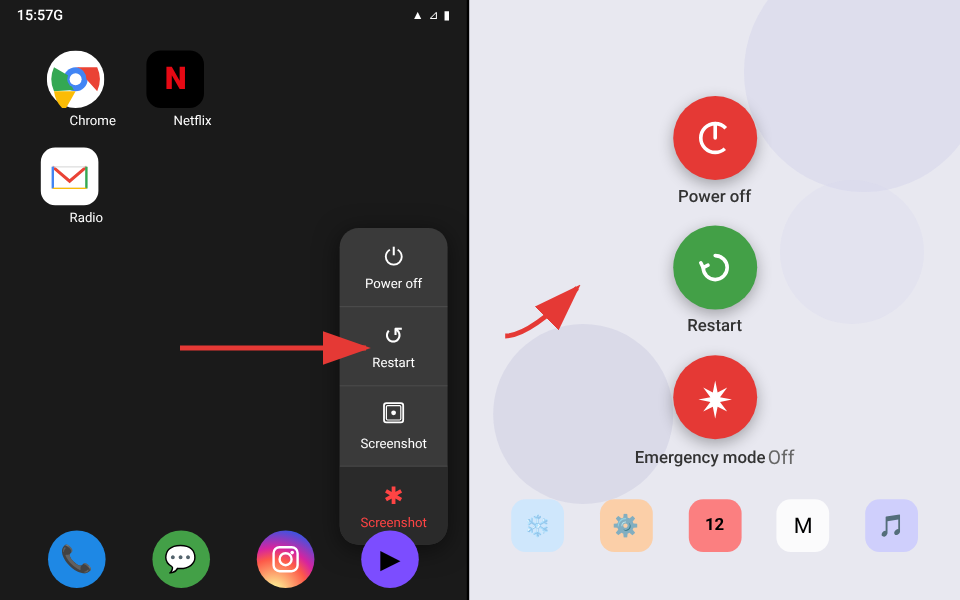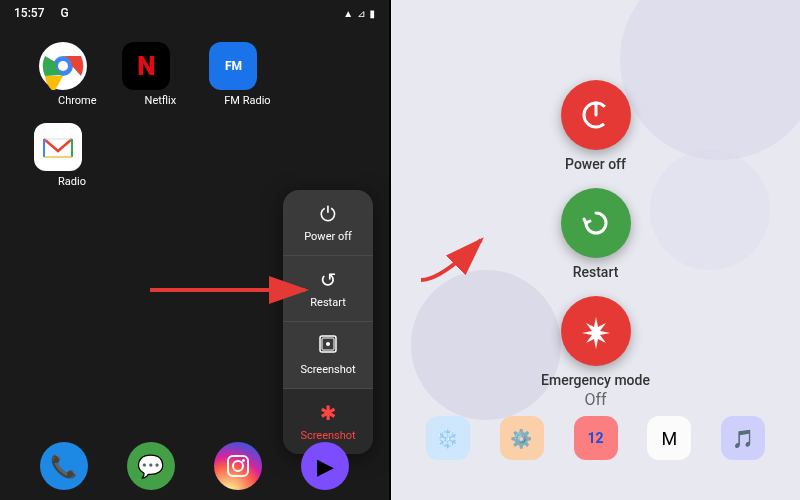--- a/index.html
+++ b/index.html
@@ -24,21 +24,21 @@
     
     .status-bar {
       display: flex;
       justify-content: space-between;
       align-items: center;
       padding: 6px 14px;
       color: #fff;
       font-size: 12px;
       font-weight: 500;
     }
-    .status-left { display: flex; gap: 16px; align-items: flex-end; }
+    .status-left { display: flex; gap: 0; align-items: flex-end; }
     .status-right { display: flex; gap: 4px; align-items: center; font-size: 10px; }
 
     
     .app-grid {
       display: flex;
       flex-direction: row;
       padding: 16px 30px;
       gap: 20px;
     }
     .app-icon {
@@ -278,24 +278,20 @@
           <path d="M24 34 l-9 16 a24 24 0 0 1-9-16 l18 0z" fill="#FBBC05"></path>
           <circle cx="24" cy="24" r="7" fill="#4285F4"></circle>
           <circle cx="24" cy="24" r="5" fill="#fff"></circle>
         </svg>
       </div>
       <span class="app-icon-label">Chrome</span>
     </div>
     <div class="app-icon">
       <div class="app-icon-img netflix-icon">N</div>
       <span class="app-icon-label">Netflix</span>
-    </div>
-    <div class="app-icon">
-      <div class="app-icon-img fmradio-icon">FM</div>
-      <span class="app-icon-label">FM Radio</span>
     </div>
   </div>
 
   <div class="app-row2">
     <div class="app-icon">
       <div class="app-icon-img gmail-icon">
         <svg width="44" height="44" viewBox="0 0 44 44">
           <rect width="44" height="44" rx="10" fill="#fff"></rect>
           <path d="M8 14 L22 25 L36 14 L36 32 L8 32 Z" fill="#fff" stroke="#ddd" stroke-width="1"></path>
           <path d="M8 14 L22 26 L36 14" fill="none" stroke="#EA4335" stroke-width="2.5"></path>
@@ -389,21 +385,21 @@
       </div>
       <span class="power-option-label">Restart</span>
     </div>
 
     <div class="power-option">
       <div class="power-option-btn emergency-btn">
         <svg width="36" height="36" viewBox="0 0 36 36" fill="white">
           <path d="M18 4 L20 14 L28 10 L22 18 L32 20 L22 22 L28 30 L20 26 L18 36 L16 26 L8 30 L14 22 L4 20 L14 18 L8 10 L16 14 Z" fill="white"></path>
         </svg>
       </div>
-      <div style="display:flex;flex-direction:column;align-items:center;gap:2px">
+      <div style="display:flex;flex-direction:row;align-items:center;gap:2px">
         <span class="power-option-label">Emergency mode</span>
         <span class="power-option-sublabel">Off</span>
       </div>
     </div>
 
   </div>
 
   <div class="right-arrow">
     <svg width="100" height="60" viewBox="0 0 100 60">
       <defs>
@@ -411,18 +407,18 @@
           <polygon points="0 0, 10 3.5, 0 7" fill="#e53935"></polygon>
         </marker>
       </defs>
       <path d="M 10 50 Q 30 50 70 10" stroke="#e53935" stroke-width="4" fill="none" marker-end="url(#arrowhead-right)"></path>
     </svg>
   </div>
 
   <div class="right-bottom-apps">
     <div class="small-app-icon" style="background:rgba(200,230,255,0.8);">❄️</div>
     <div class="small-app-icon" style="background:rgba(255,200,150,0.8);">⚙️</div>
-    <div class="small-app-icon" style="background:rgba(255,100,100,0.8);color:#1d4ed8;font-weight:bold;font-size:14px;text-align:center;">12</div>
+    <div class="small-app-icon" style="background:rgba(255,100,100,0.8);color:#000000;font-weight:bold;font-size:14px;text-align:center;">12</div>
     <div class="small-app-icon" style="background:rgba(255,255,255,0.8);">M</div>
     <div class="small-app-icon" style="background:rgba(200,200,255,0.8);">🎵</div>
   </div>
 
 </div>
 
 </body></html>

